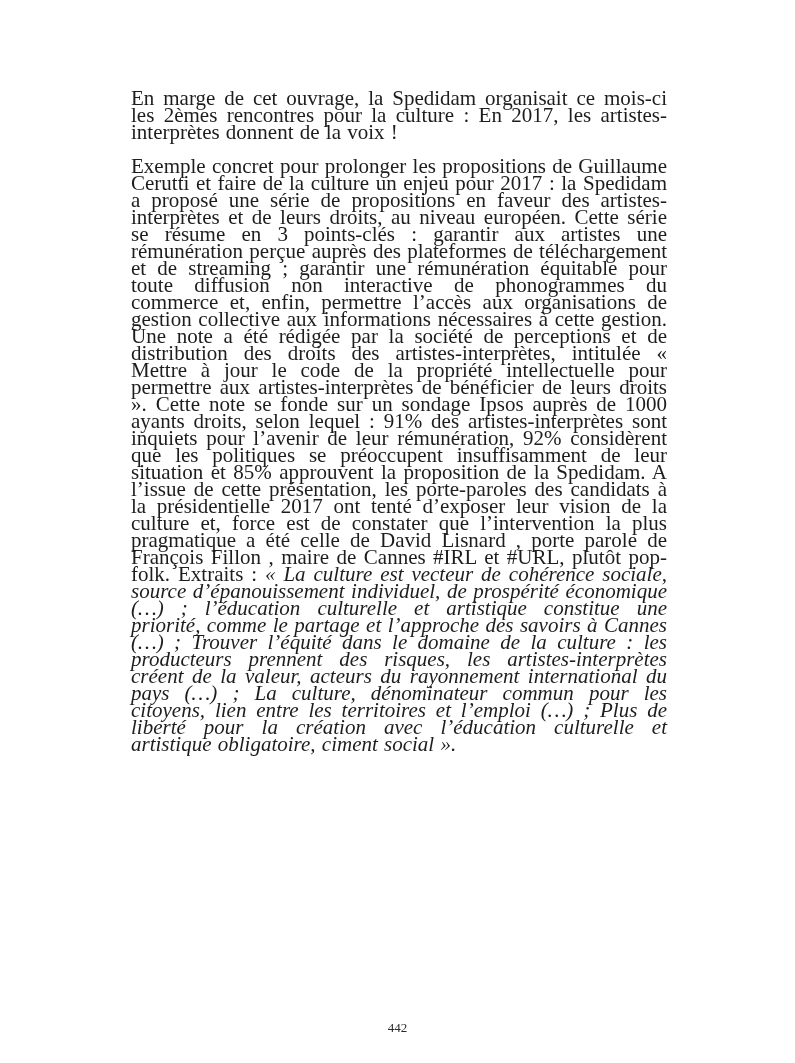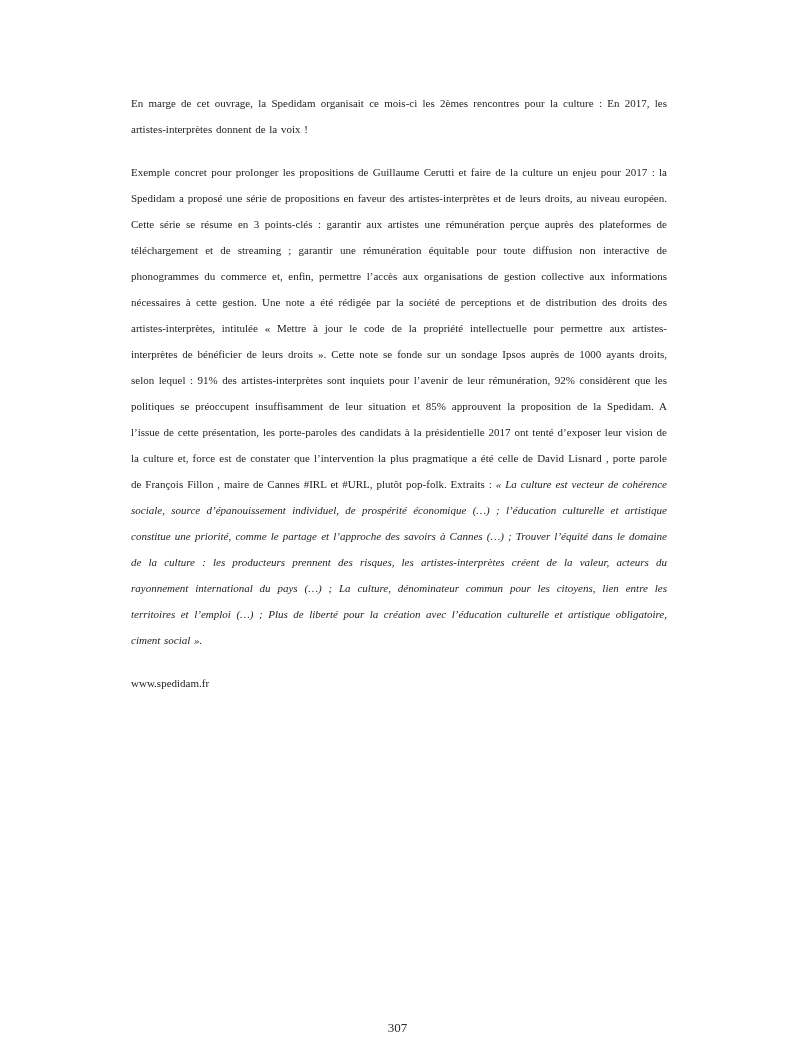--- a/index.html
+++ b/index.html
@@ -14,22 +14,22 @@
     overflow: hidden;
   }
   .page {
     position: absolute;
     left: 131px;
     top: 90px;
     width: 536px;
   }
   .page p {
     margin: 0 0 17px 0;
-    font-size: 11px;
-    line-height: 26px;
+    font-size: 21px;
+    line-height: 17px;
     text-align: justify;
     word-spacing: 1px;
   }
   .it { }
   .website {
     text-align: left;
     margin-top: 4px;
   }
   .page-number {
     position: absolute;
@@ -42,16 +42,15 @@
   }
 </style>
 </head>
 <body>
 
 <div class="page">
   <p>En marge de cet ouvrage, la Spedidam  organisait ce mois-ci les 2èmes rencontres pour la culture :  En 2017, les artistes-interprètes donnent de la voix !</p>
 
   <p><span>Exemple concret pour prolonger les propositions de Guillaume Cerutti et faire de la culture un enjeu pour 2017 : la Spedidam  a proposé une série de propositions en faveur des artistes-interprètes et de leurs droits, au niveau européen. Cette série se résume en 3 points-clés : garantir aux artistes une rémunération perçue auprès des plateformes de téléchargement et de streaming ; garantir une rémunération équitable pour toute diffusion non interactive de phonogrammes du commerce et, enfin, permettre l’accès aux organisations de gestion collective aux informations nécessaires à cette gestion. Une note a été rédigée par la société de perceptions et de distribution des droits des artistes-interprètes, intitulée « Mettre à jour le code de la propriété intellectuelle pour permettre aux artistes-interprètes de bénéficier de leurs droits ». Cette note se fonde sur un sondage Ipsos  auprès de 1000 ayants droits, selon lequel : 91% des artistes-interprètes sont inquiets pour l’avenir de leur rémunération, 92% considèrent que les politiques se préoccupent insuffisamment de leur situation et 85% approuvent la proposition de la Spedidam. A l’issue de cette présentation, les porte-paroles des candidats à la présidentielle 2017 ont tenté d’exposer leur vision de la culture et, force est de constater que l’intervention la plus pragmatique a été celle de David Lisnard , porte parole de François Fillon , maire de Cannes  #IRL et #URL, plutôt pop-folk. Extraits :  </span><em class="it">« La culture est vecteur de cohérence sociale, source d’épanouissement individuel, de prospérité économique (…) ; l’éducation culturelle et artistique constitue une priorité, comme le partage et l’approche des savoirs à Cannes (…) ; Trouver l’équité dans le domaine de la culture : les producteurs prennent des risques, les artistes-interprètes créent de la valeur, acteurs du rayonnement international du pays (…) ; La culture, dénominateur commun pour les citoyens, lien entre les territoires et l’emploi (…) ; Plus de liberté pour la création avec l’éducation culturelle et artistique obligatoire, ciment social ».</em></p>
 
-  <p class="it website">www.spedidam.fr</p>
 </div>
 
-<div class="page-number">307</div>
+<div class="page-number">442</div>
 
 </body></html>

